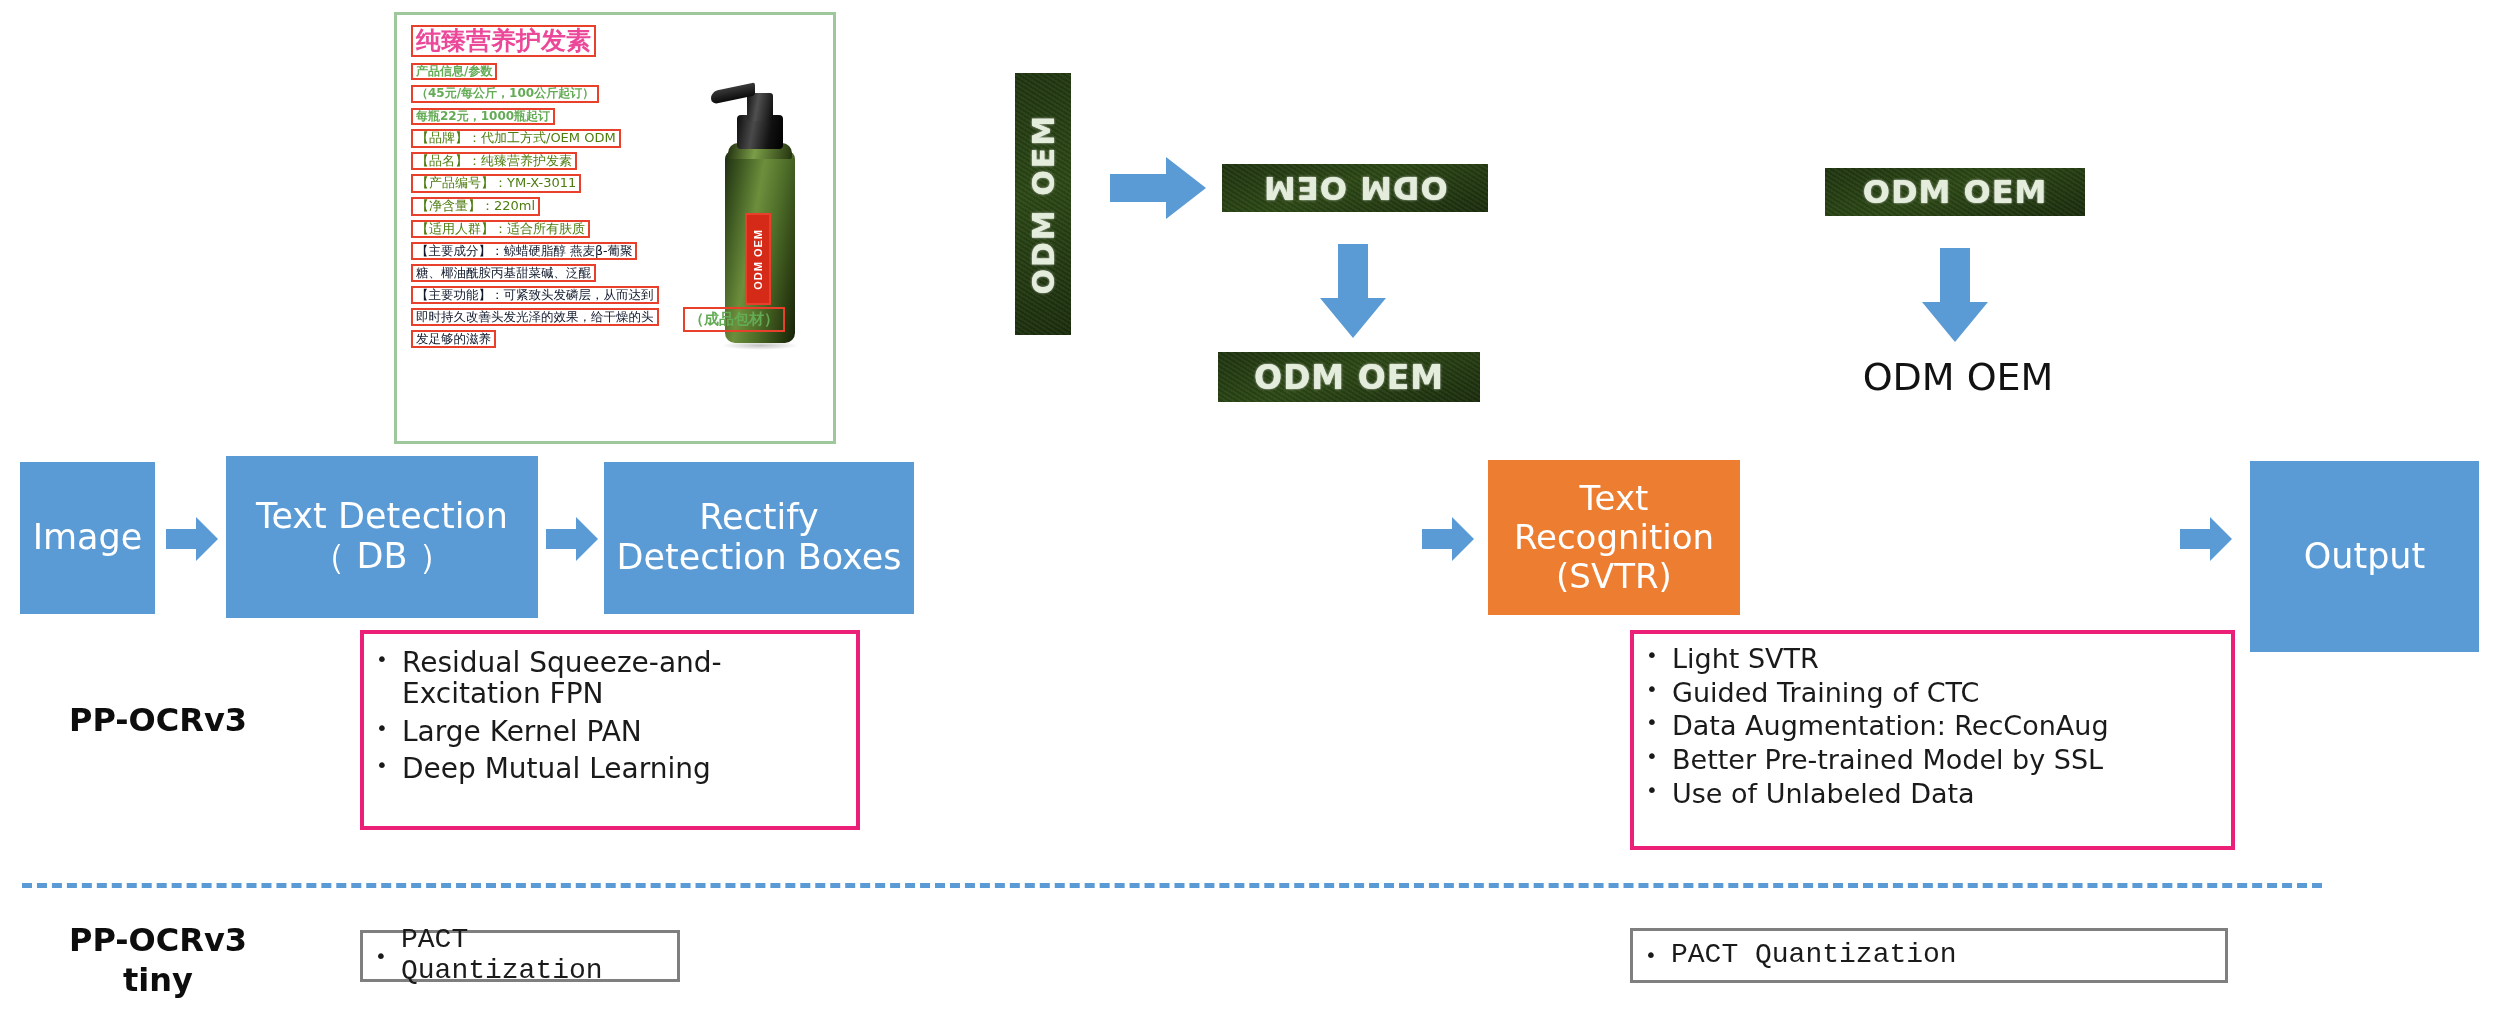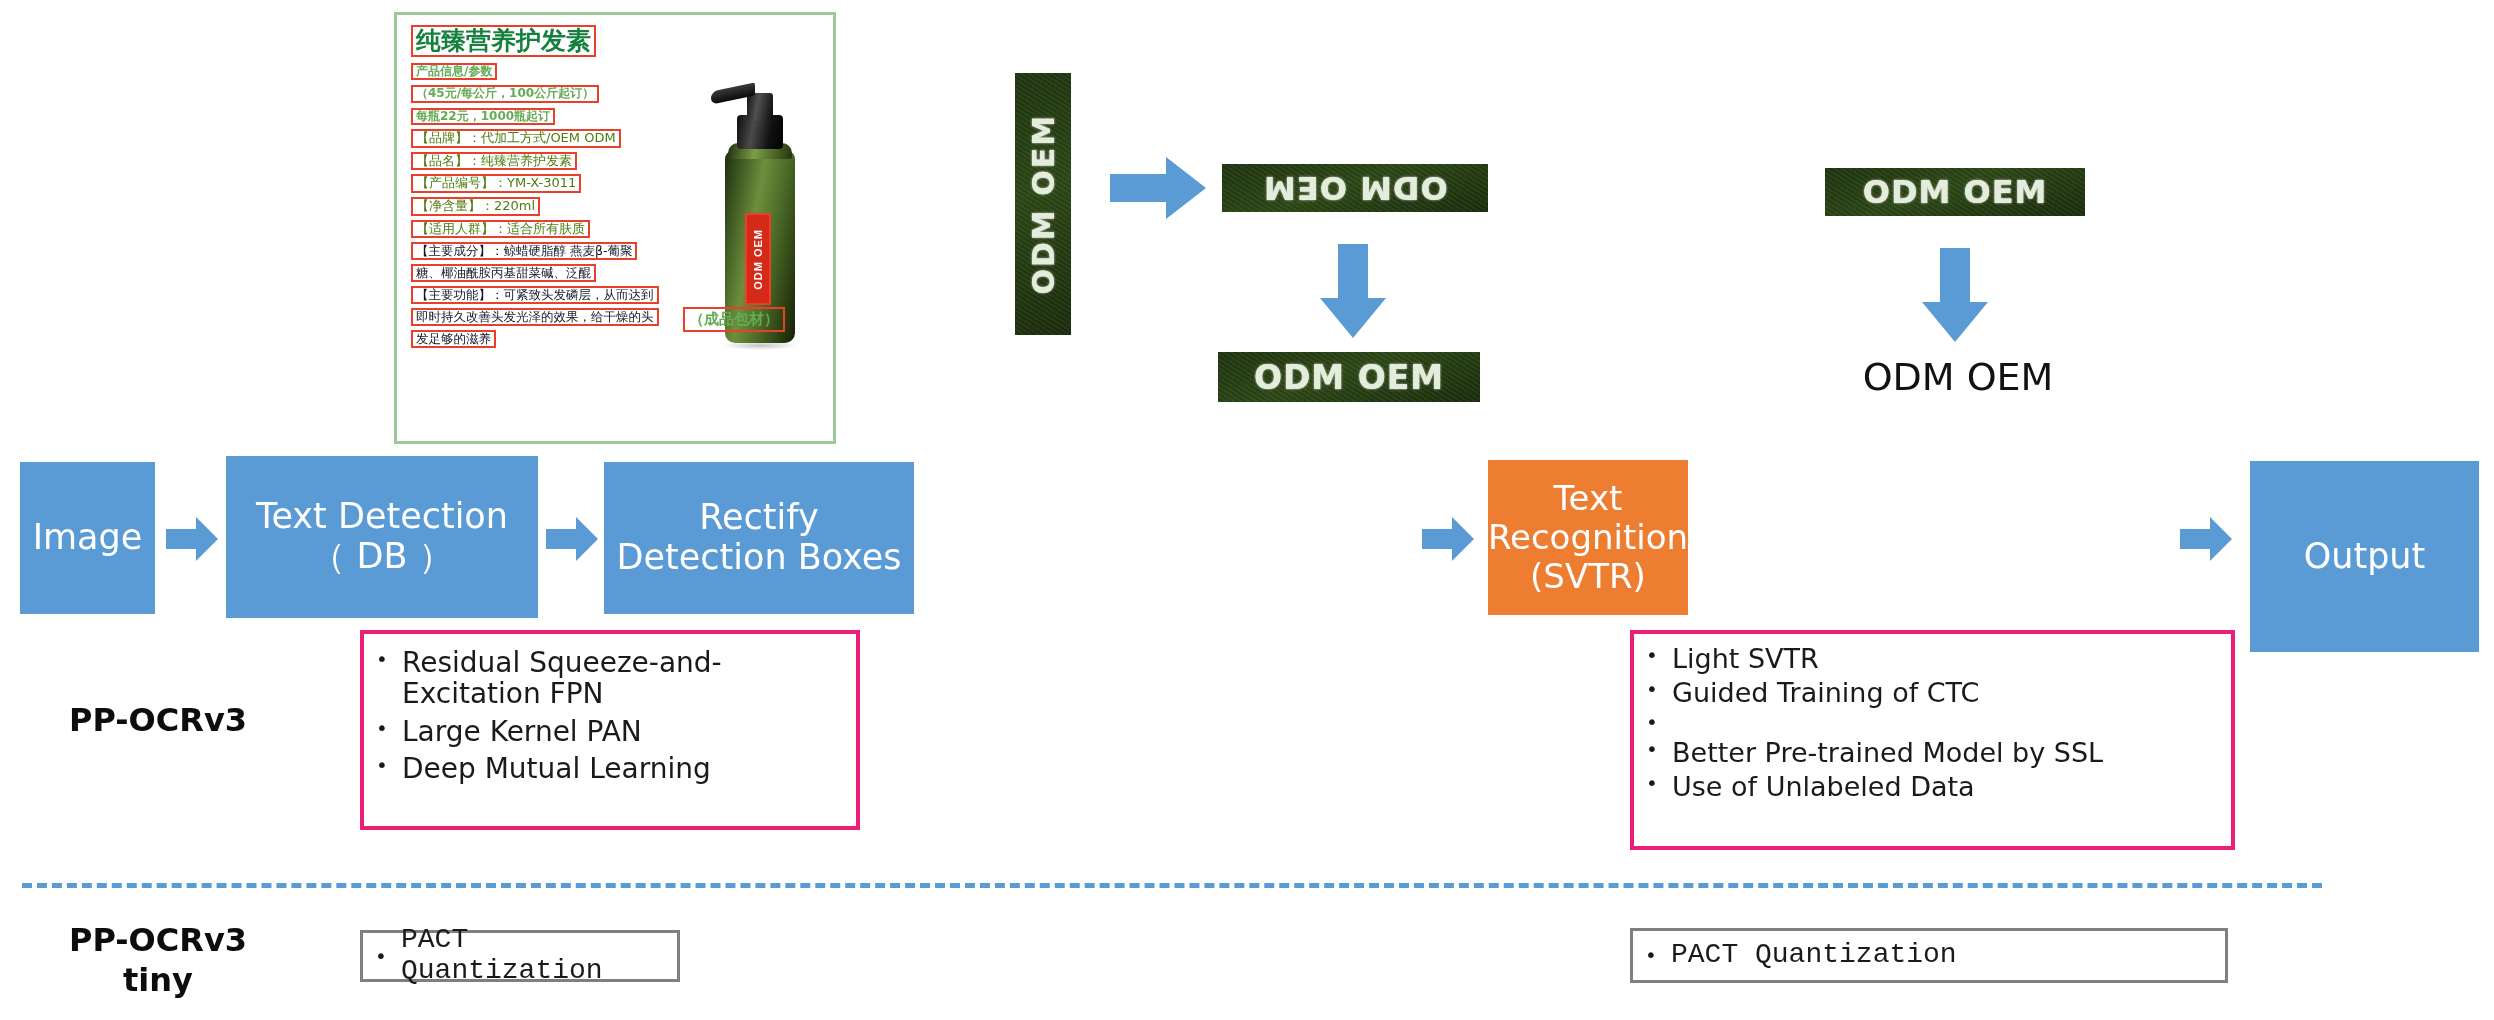--- a/index.html
+++ b/index.html
@@ -16,21 +16,21 @@
   }
   #product-text-col{position:absolute;left:14px;top:10px;width:280px;}
   .det-line{
     position:relative;display:inline-block;
     border:2px solid #e8402a;box-sizing:border-box;
     padding:0px 3px;margin-bottom:3px;
     white-space:nowrap;line-height:1.12;
     font-family:"DejaVu Sans","Liberation Sans",sans-serif;
   }
   .det-title{
-    font-size:25px;font-weight:700;color:#15803d;letter-spacing:0px;
+    font-size:25px;font-weight:700;color:#ec4899;letter-spacing:0px;
     margin-bottom:4px;
   }
   .det-green{font-size:12px;font-weight:600;color:#63ab55;}
   .det-dark{font-size:13px;color:#4d7c0f;}
   .det-small{font-size:12.5px;color:#0f172a;}
 
   
   #bottle-wrap{position:absolute;left:300px;top:48px;width:126px;height:330px;}
   #bottle-body{
     position:absolute;left:28px;top:88px;width:70px;height:192px;
@@ -109,21 +109,21 @@
     display:flex;align-items:center;justify-content:center;text-align:center;
     color:#ffffff;line-height:1.14;
     font-family:"DejaVu Sans","Liberation Sans",sans-serif;
   }
   .pbox.blue{background:#5b9bd5;}
   .pbox.orange{background:#ed7d31;}
   #box-image{left:20px;top:462px;width:135px;height:152px;font-size:35px;}
   #box-detect{left:226px;top:456px;width:312px;height:162px;font-size:35px;}
   #box-rectify{left:604px;top:462px;width:310px;height:152px;font-size:35px;}
   #box-recog{left:1488px;top:460px;width:222px;height:155px;font-size:34px;}
-  #box-recog{left:1488px;top:460px;width:200px;height:155px;}
+  #box-recog{left:1488px;top:460px;width:252px;height:155px;}
   #box-output{left:2250px;top:461px;width:229px;height:191px;font-size:35px;}
 
   
   .featbox{
     background:#ffffff;box-sizing:border-box;
     font-family:"DejaVu Sans","Liberation Sans",sans-serif;
     color:#1a1a1a;
   }
   .featbox ul{margin:0;padding:0;list-style:none;}
   .featbox li{
@@ -329,20 +329,21 @@
     <li>
       <span class="bullet">•</span>
       <span class="bullet-text">Light SVTR</span>
     </li>
     <li>
       <span class="bullet">•</span>
       <span class="bullet-text">Guided Training of CTC</span>
     </li>
     <li>
       <span class="bullet">•</span>
+      <span class="bullet-text">Data Augmentation: RecConAug</span>
     </li>
     <li>
       <span class="bullet">•</span>
       <span class="bullet-text">Better Pre-trained Model by SSL</span>
     </li>
     <li>
       <span class="bullet">•</span>
       <span class="bullet-text">Use of Unlabeled Data</span>
     </li>
   </ul>

